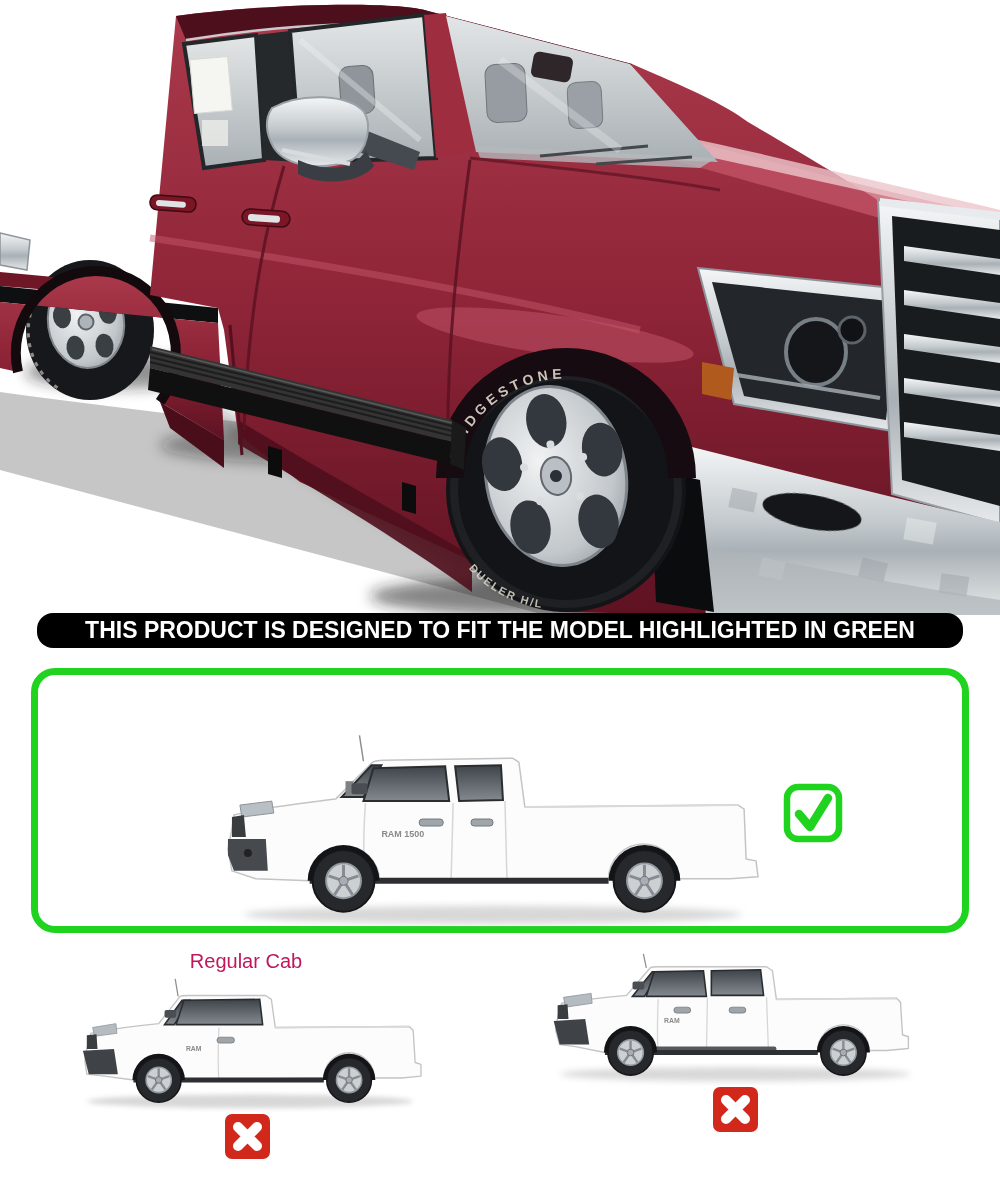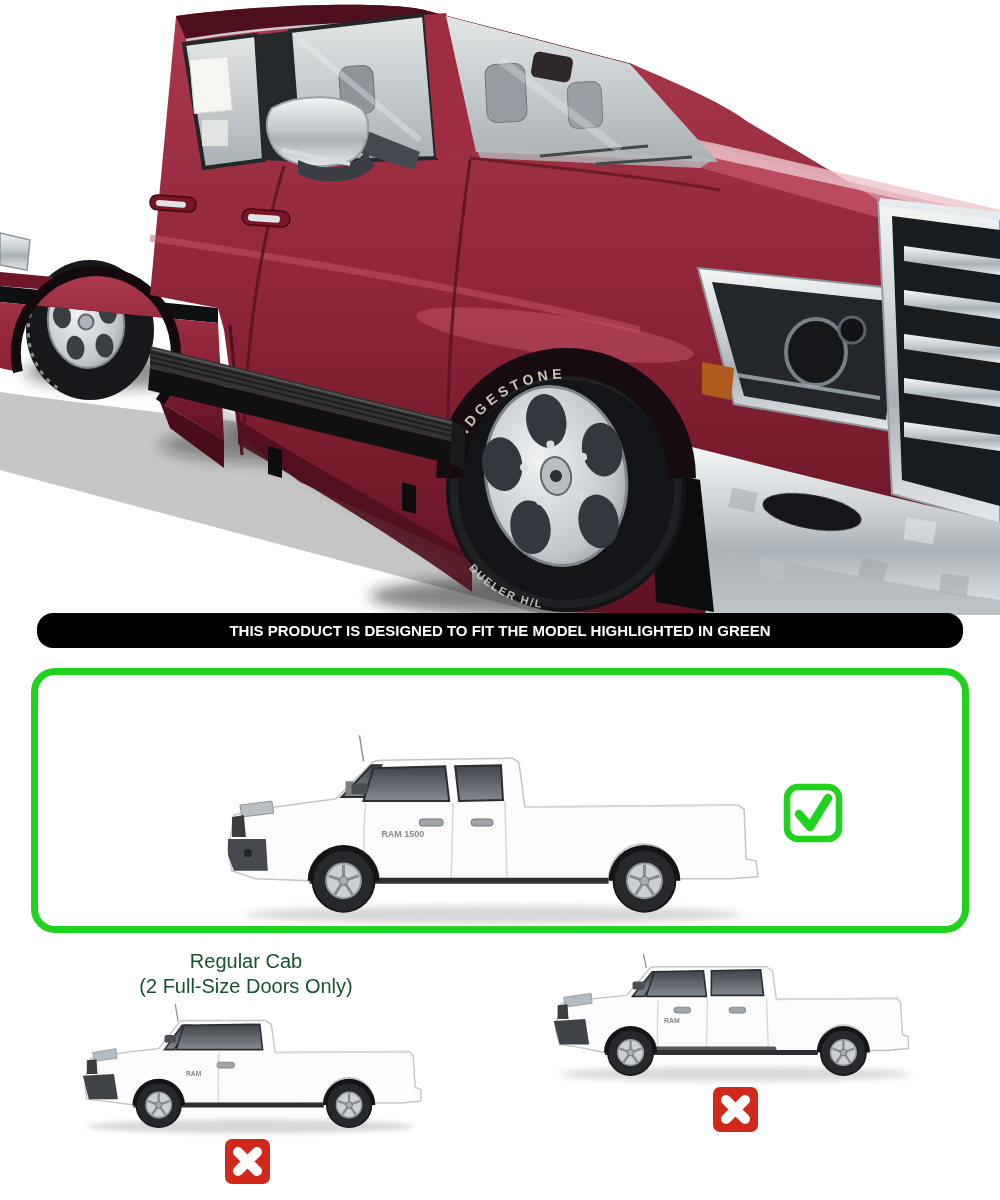--- a/index.html
+++ b/index.html
@@ -2,30 +2,30 @@
 <html><head>
 <meta charset="utf-8">
 <style>
   html,body{margin:0;padding:0;background:#fff;}
   .stage{position:relative;width:1000px;height:1200px;background:#ffffff;overflow:hidden;
          font-family:"Liberation Sans",sans-serif;}
   .hero{position:absolute;top:0;left:0;width:1000px;height:615px;}
   .hero svg{display:block;width:100%;height:100%;}
   .banner{position:absolute;top:613px;left:37px;width:926px;height:35px;background:#000;
           border-radius:16px;display:flex;align-items:center;justify-content:center;}
-  .banner span{color:#fff;font-weight:bold;font-size:15px;letter-spacing:0px;white-space:nowrap;}
+  .banner span{color:#fff;font-weight:bold;font-size:23px;letter-spacing:0px;white-space:nowrap;}
   .fit-box{position:absolute;top:668px;left:31px;width:938px;height:265px;box-sizing:border-box;
            border:7px solid #1fd31f;border-radius:24px;background:#fff;}
   .fit-title{position:absolute;top:12px;left:0;width:100%;text-align:center;font-size:25px;color:#000;}
   .fit-truck{position:absolute;left:176px;top:56px;width:558px;height:196px;}
   .check-wrap{position:absolute;left:745px;top:108px;width:60px;height:60px;}
   .opt{position:absolute;width:500px;top:949px;}
   .opt-left{left:0;}
   .opt-right{left:500px;}
-  .opt .lbl{text-align:center;font-size:20px;line-height:25px;color:#14532d;}
+  .opt .lbl{text-align:center;font-size:20px;line-height:25px;color:#be185d;}
   .opt-left .lbl{padding-right:8px;}
   .opt-right .lbl{padding-right:44px;}
   .truck-sm{display:block;margin:3px auto 0 auto;}
   .opt-right .truck-sm{margin:3px 0 0 44px;}
   .x-wrap{display:block;width:47px;height:47px;}
   .opt-left .x-wrap{margin:0 0 0 224px;}
   .opt-right .x-wrap{margin:0 0 0 212px;}
   svg text{font-family:"Liberation Sans",sans-serif;}
 </style>
 </head>
@@ -301,21 +301,20 @@
 
     <svg class="check-wrap" viewBox="0 0 60 60">
       <rect x="4" y="4" width="52" height="52" rx="11" fill="#ffffff" stroke="#1fd31f" stroke-width="6.5"></rect>
       <path d="M16,31 L27,44 L45,15" fill="none" stroke="#1fd31f" stroke-width="8.5" stroke-linecap="round" stroke-linejoin="round"></path>
     </svg>
   </div>
 
   <div class="opt opt-left">
     <div class="lbl">
       <div>Regular Cab</div>
-      <div>(2 Full-Size Doors Only)</div>
     </div>
     <svg class="truck-sm" width="352" height="136" viewBox="0 0 360 140">
       <defs>
         <linearGradient id="r-glass" x1="0" y1="0" x2="0" y2="1">
           <stop offset="0" stop-color="#3f444a"></stop>
             <stop offset="1" stop-color="#848a8f"></stop>
         </linearGradient>
         <filter id="r-blur" x="-30%" y="-30%" width="160%" height="160%">
             <feGaussianBlur stdDeviation="3"></feGaussianBlur>
           </filter>

